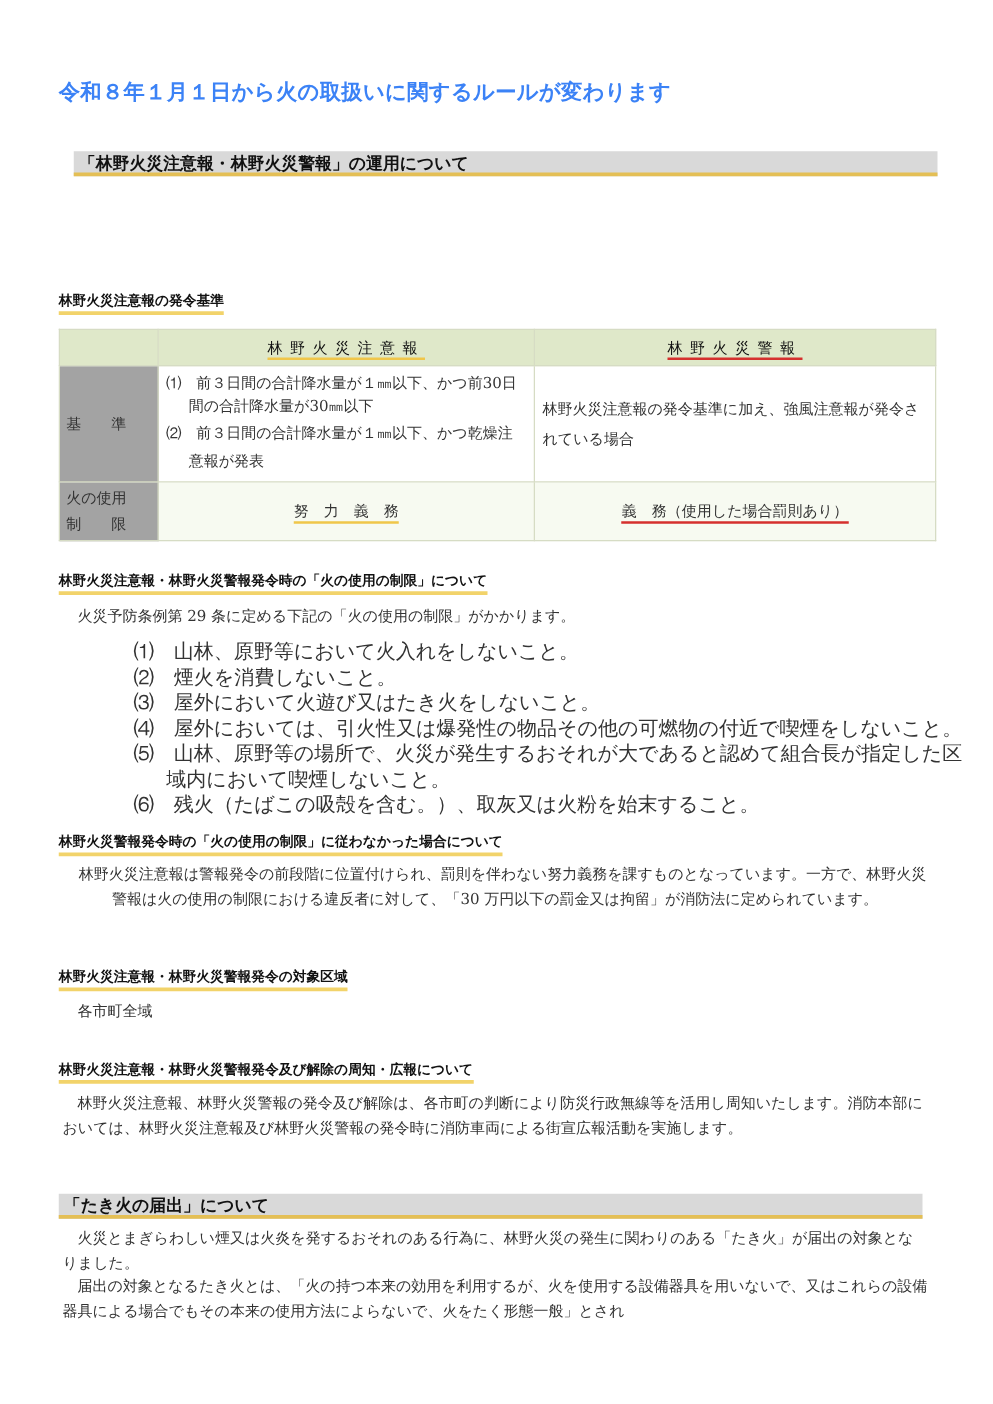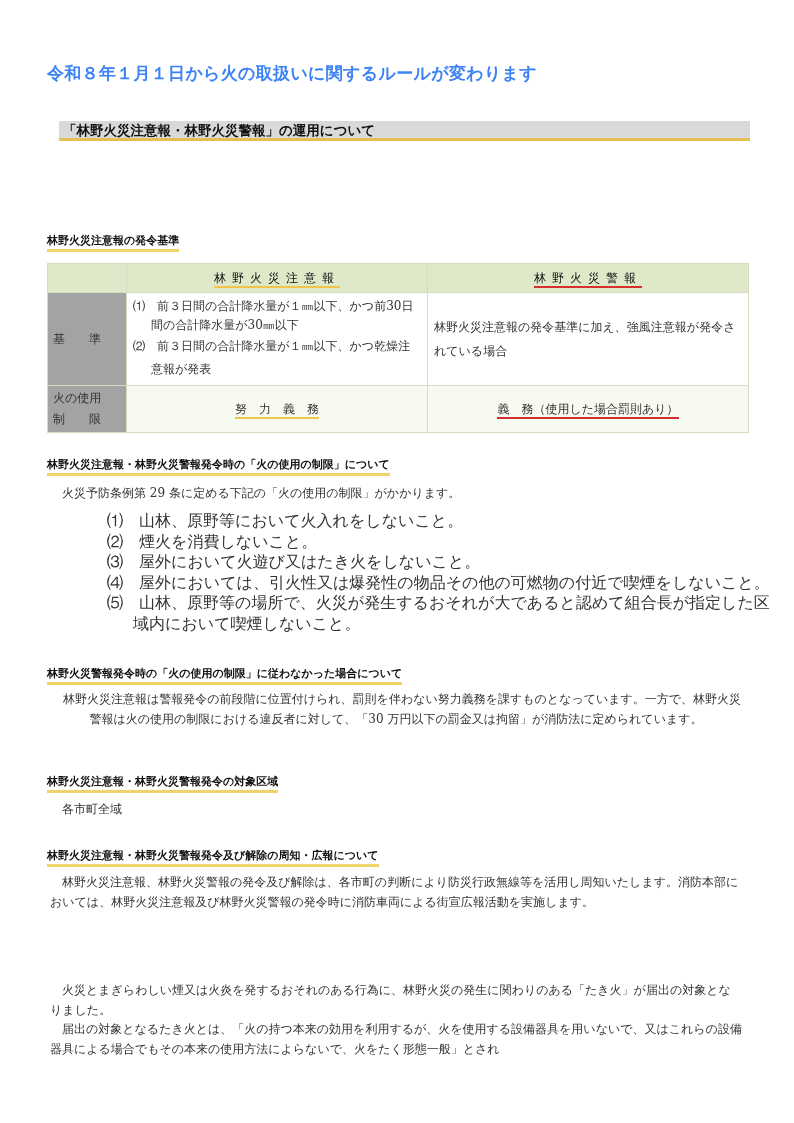--- a/index.html
+++ b/index.html
@@ -70,33 +70,37 @@
     </table>
 
   <div class="sub" style="top:456px;">林野火災注意報・林野火災警報発令時の「火の使用の制限」について</div>
   <div class="para" style="top:484px;left:62px;">火災予防条例第 29 条に定める下記の「火の使用の制限」がかかります。</div>
   <div class="list" style="top:511px;">
     <div>⑴　山林、原野等において火入れをしないこと。</div>
     <div>⑵　煙火を消費しないこと。</div>
     <div>⑶　屋外において火遊び又はたき火をしないこと。</div>
     <div>⑷　屋外においては、引火性又は爆発性の物品その他の可燃物の付近で喫煙をしないこと。</div>
     <div>⑸　山林、原野等の場所で、火災が発生するおそれが大であると認めて組合長が指定した区域内において喫煙しないこと。</div>
+    <div>⑹　残火（たばこの吸殻を含む。）、取灰又は火粉を始末すること。</div>
   </div>
 
   <div class="sub" style="top:665px;">林野火災警報発令時の「火の使用の制限」に従わなかった場合について</div>
   <div class="para" style="top:690px;text-align:center;">
     <p class="indent">林野火災注意報は警報発令の前段階に位置付けられ、罰則を伴わない努力義務を課すものとなっています。一方で、林野火災警報は火の使用の制限における違反者に対して、「30 万円以下の罰金又は拘留」が消防法に定められています。</p>
   </div>
 
   <div class="sub" style="top:773px;">林野火災注意報・林野火災警報発令の対象区域</div>
   <div class="para" style="top:800px;left:62px;">各市町全域</div>
 
   <div class="sub" style="top:847px;">林野火災注意報・林野火災警報発令及び解除の周知・広報について</div>
   <div class="para" style="top:873px;">
     <p class="indent">林野火災注意報、林野火災警報の発令及び解除は、各市町の判断により防災行政無線等を活用し周知いたします。消防本部においては、林野火災注意報及び林野火災警報の発令時に消防車両による街宣広報活動を実施します。</p>
   </div>
 
+  <div class="band" style="top:955px;">
+    <span>「たき火の届出」について</span>
+  </div>
   <div class="para" style="top:981px;">
     <p class="indent">火災とまぎらわしい煙又は火炎を発するおそれのある行為に、林野火災の発生に関わりのある「たき火」が届出の対象となりました。</p>
     <p class="indent">届出の対象となるたき火とは、「火の持つ本来の効用を利用するが、火を使用する設備器具を用いないで、又はこれらの設備器具による場合でもその本来の使用方法によらないで、火をたく形態一般」とされ</p>
   </div>
 
 </div>
 
 </body></html>

